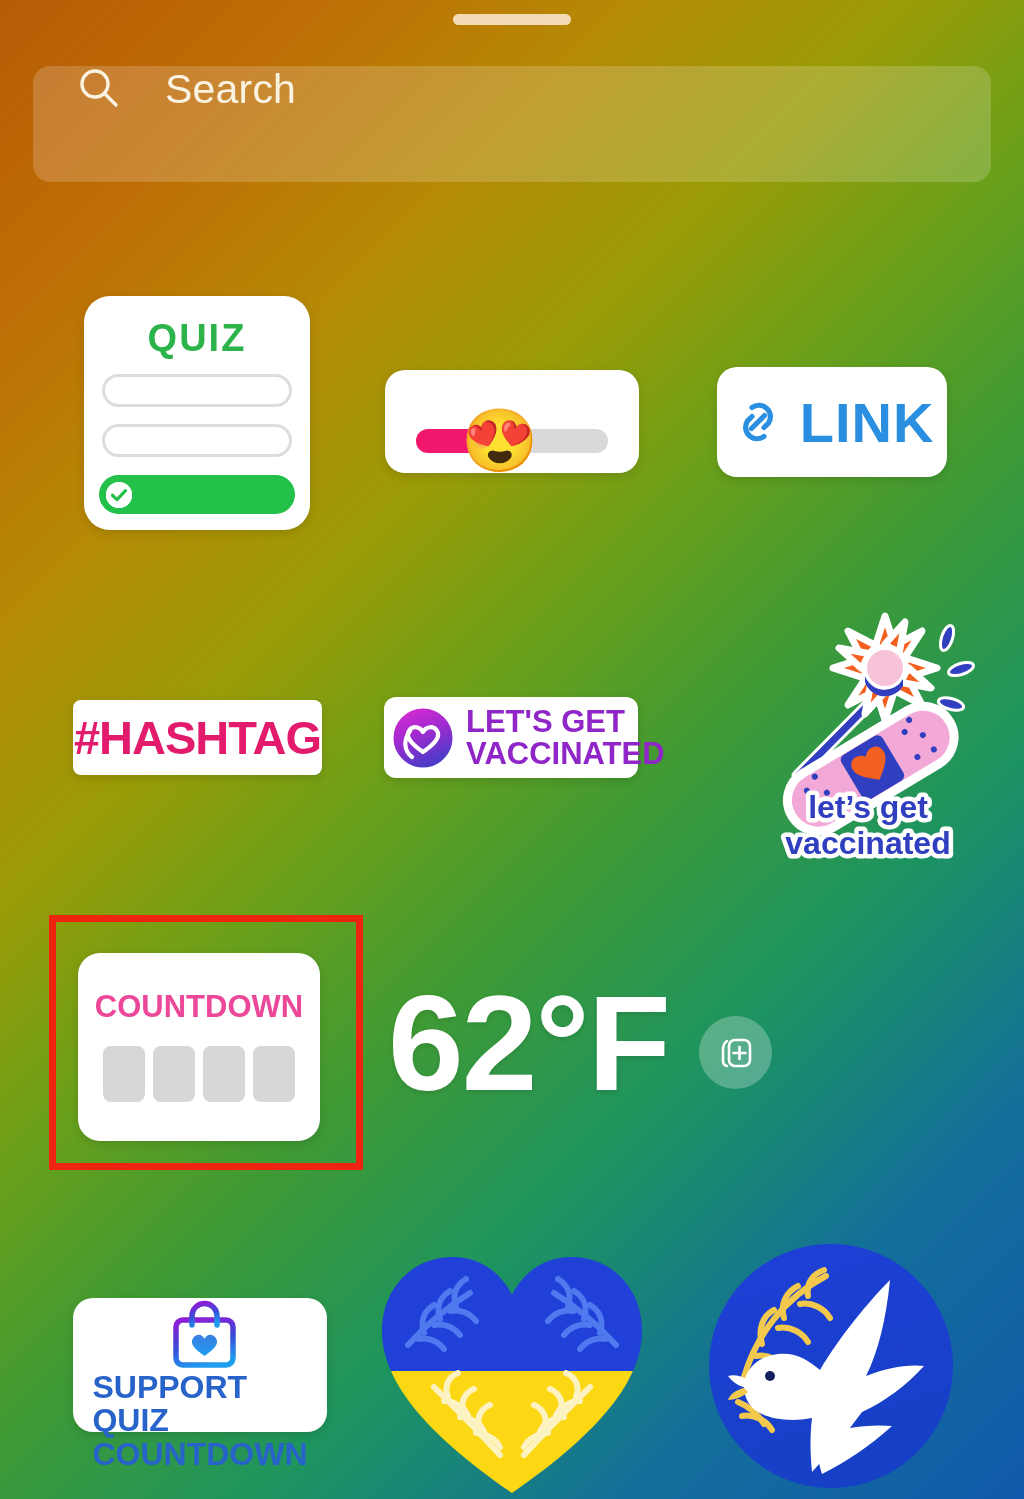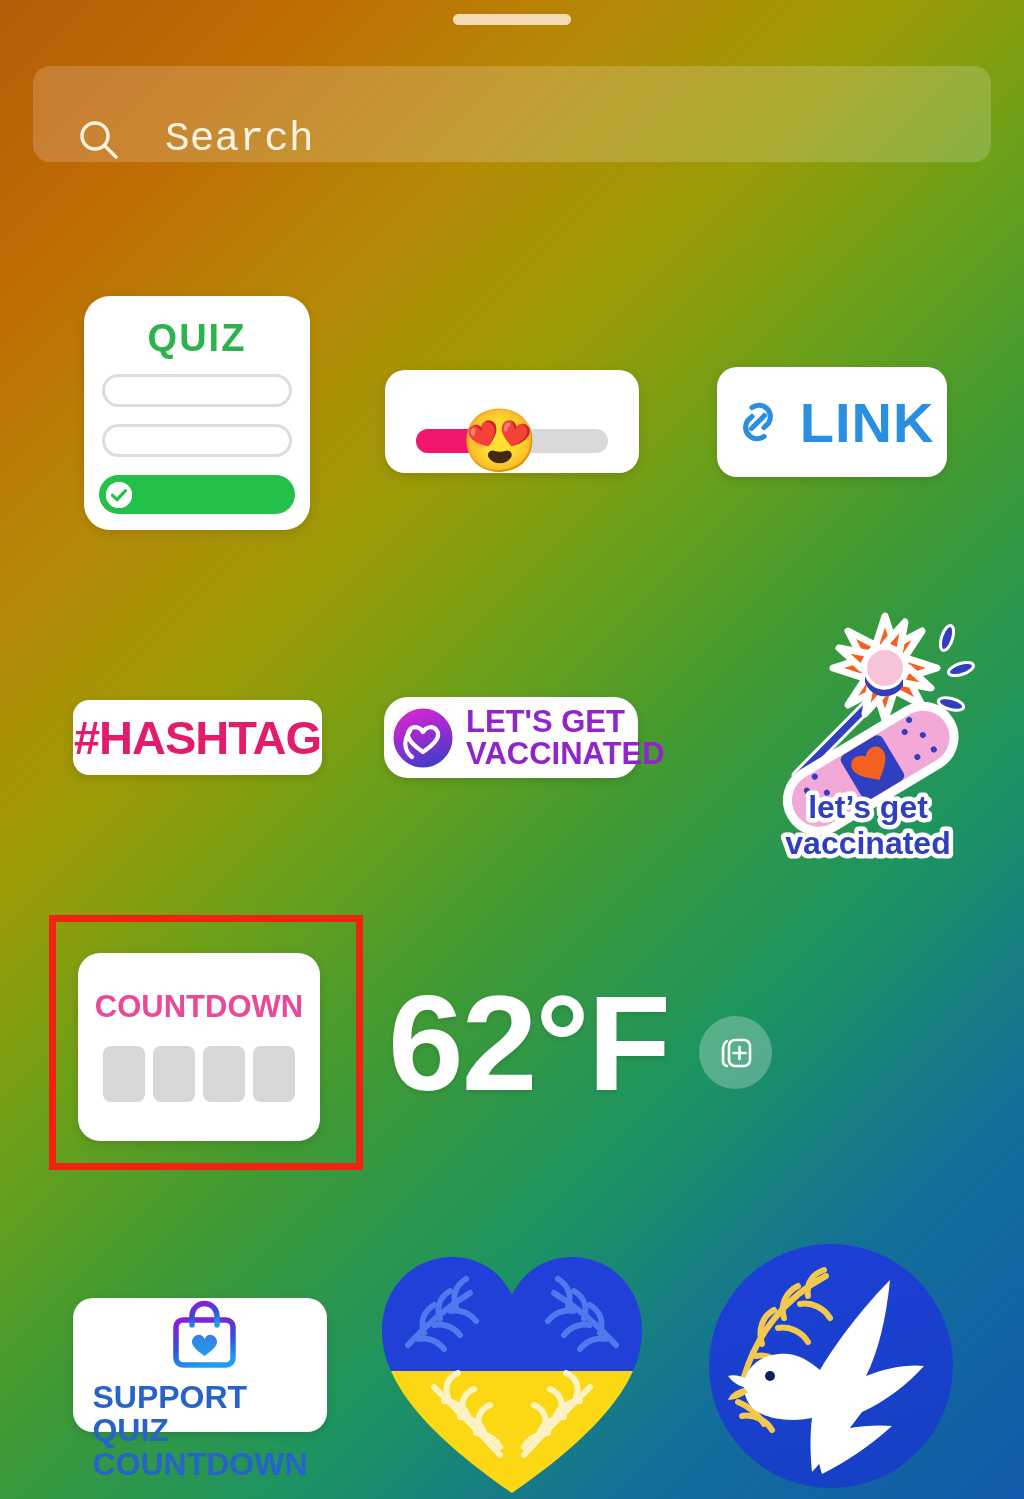--- a/index.html
+++ b/index.html
@@ -23,24 +23,24 @@
         #1159ab 100%);
   }
   
   #drag-handle{
     position:absolute;left:50%;transform:translateX(-50%);
     top:14px;width:118px;height:11px;border-radius:6px;
     background:#f2dbb4;
   }
   
   #search-bar{
-    position:absolute;left:33px;top:66px;width:958px;height:96px;
+    position:absolute;left:33px;top:66px;width:958px;height:116px;
     border-radius:17px;
     background:rgba(255,255,255,0.18);
-    display:flex;align-items:flex-end;font-family:Liberation Mono, monospace;
+    display:flex;align-items:flex-start;
   }
   #search-icon{margin-left:44px;width:44px;height:44px;flex:0 0 auto;display:block;}
   #search-placeholder{
     margin-left:44px;font-size:41px;color:#fbf3e2;letter-spacing:.2px;
   }
   
   .tile{position:absolute;}
   .card{
     background:#ffffff;border-radius:22px;
     box-shadow:0 3px 10px rgba(0,0,0,.13);
@@ -74,25 +74,25 @@
   #slider-fill{position:absolute;left:0;top:0;height:100%;width:48%;border-radius:12px;background:#f0176c;}
   #slider-knob{
     position:absolute;left:44%;top:50%;transform:translate(-50%,-50%);
     font-size:62px;line-height:1;
   }
   
   #link-sticker{left:717px;top:367px;width:230px;height:110px;border-radius:20px;flex-direction:row;justify-content:center;gap:14px;}
   #link-chain-icon{width:56px;height:56px;display:block;}
   #link-label{font-size:56px;font-weight:bold;color:#2a8fe0;letter-spacing:1px;}
   
-  #hashtag-sticker{left:73px;top:700px;width:249px;height:75px;border-radius:16px;justify-content:center;}
+  #hashtag-sticker{left:73px;top:700px;width:249px;height:75px;border-radius:8px;justify-content:center;}
   #hashtag-label{font-size:47px;font-weight:bold;color:#e31b6d;letter-spacing:-1px;}
   
   #vaccinated-badge-sticker{
-    left:384px;top:697px;width:254px;height:81px;border-radius:24px;
+    left:384px;top:697px;width:254px;height:81px;border-radius:12px;
     flex-direction:row;align-items:center;justify-content:flex-start;gap:10px;
   }
   #vaccinated-badge-icon{margin-left:6px;width:66px;height:66px;display:block;flex:0 0 auto;}
   #vaccinated-badge-text{display:flex;flex-direction:column;line-height:1.03;}
   #vaccinated-badge-text span{
     font-size:31px;font-weight:bold;color:#9126c8;letter-spacing:0px;
   }
   
   #vaccinated-illustration-sticker{left:752px;top:596px;width:232px;height:270px;}
   #vaccinated-illustration-sticker svg{display:block;}
@@ -116,21 +116,21 @@
   
   #add-sticker-button{
     left:699px;top:1016px;width:73px;height:73px;border-radius:50%;
     background:rgba(255,255,255,0.26);
     display:flex;align-items:center;justify-content:center;
   }
   #add-sticker-icon{width:40px;height:40px;display:block;}
   
   #support-sticker{
     left:73px;top:1298px;width:254px;height:134px;border-radius:20px;
-    flex-direction:column;align-items:center;justify-content:flex-start;gap:10px;
+    flex-direction:column;align-items:center;justify-content:flex-start;
   }
   #support-bag-icon{margin-left:8px;width:73px;height:73px;display:block;flex:0 0 auto;}
   #support-text{display:flex;flex-direction:column;line-height:1.04;}
   #support-text span{font-size:32px;font-weight:bold;color:#2763c9;letter-spacing:0px;}
   
   #ukraine-heart-sticker{left:378px;top:1253px;width:268px;height:246px;}
   #ukraine-heart-sticker svg{display:block;}
   
   #peace-dove-sticker{left:700px;top:1240px;width:262px;height:259px;}
   #peace-dove-sticker svg{display:block;}

